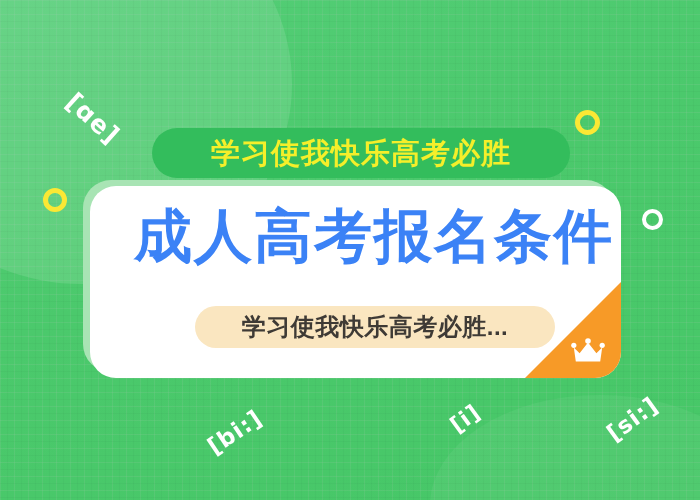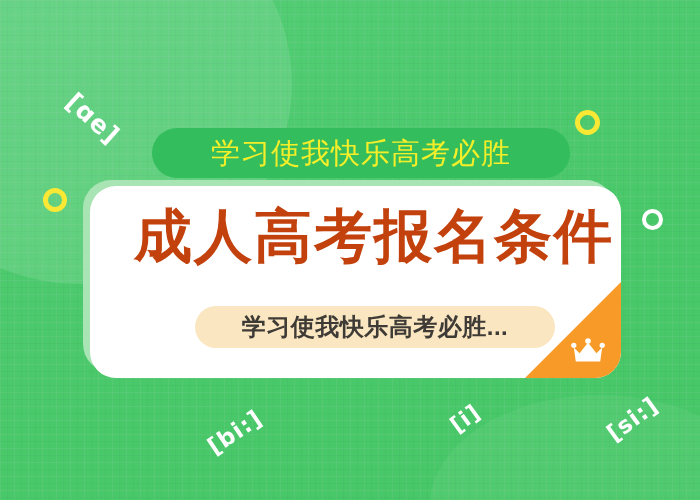--- a/index.html
+++ b/index.html
@@ -104,21 +104,21 @@
     height: 50px;
     border-radius: 25px;
     background: #33bd5c;
     display: flex;
     align-items: center;
     justify-content: center;
   }
   .pill-banner-text {
     color: #f5ef2a;
     font-size: 29px;
-    font-weight: 400;
+    font-weight: 700;
     letter-spacing: 1px;
     line-height: 1;
   }
 
   
   .card-shadow {
     position: absolute;
     left: 83px;
     top: 180px;
     width: 531px;
@@ -135,21 +135,21 @@
     border-radius: 26px;
     background: #ffffff;
     overflow: hidden;
   }
 
   .card-title {
     position: absolute;
     left: 0; right: 0;
     top: 21px;
     text-align: center;
-    color: #c2410c;
+    color: #3b82f6;
     font-size: 58px;
     font-weight: 800;
     letter-spacing: 2px;
     line-height: 1;
     margin-left: 37px;
   }
 
   .sub-pill {
     position: absolute;
     left: 105px;

